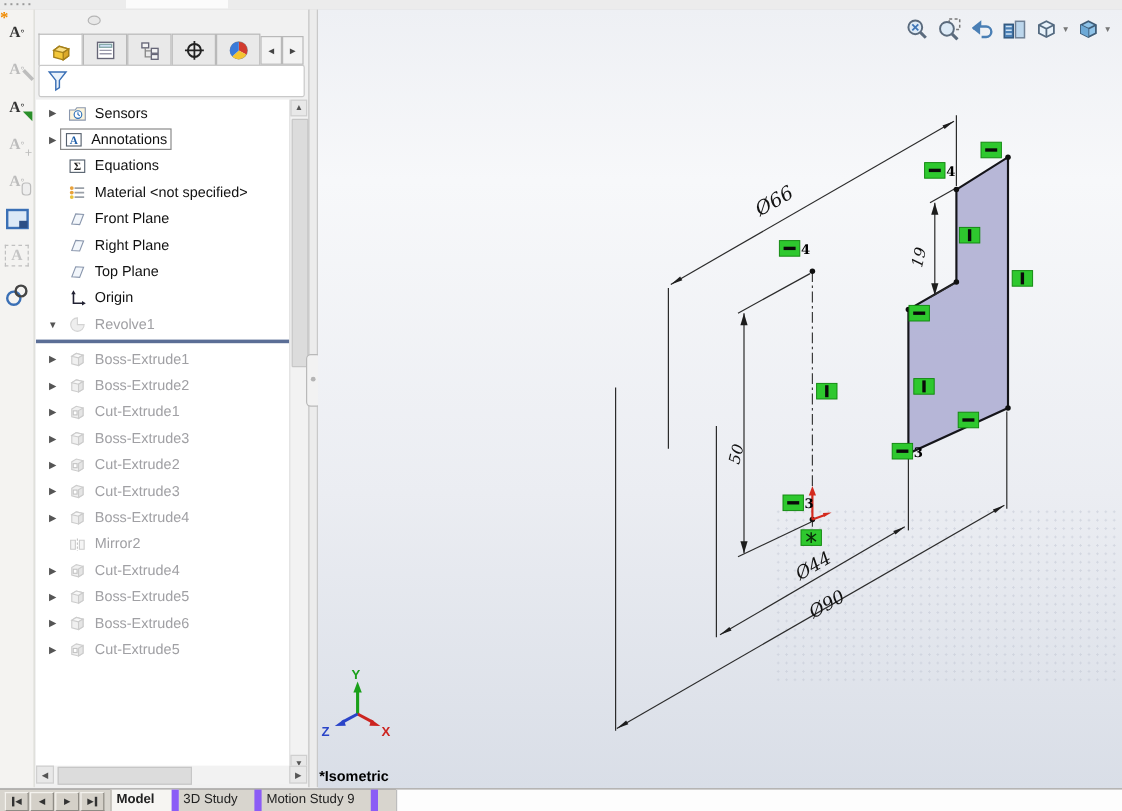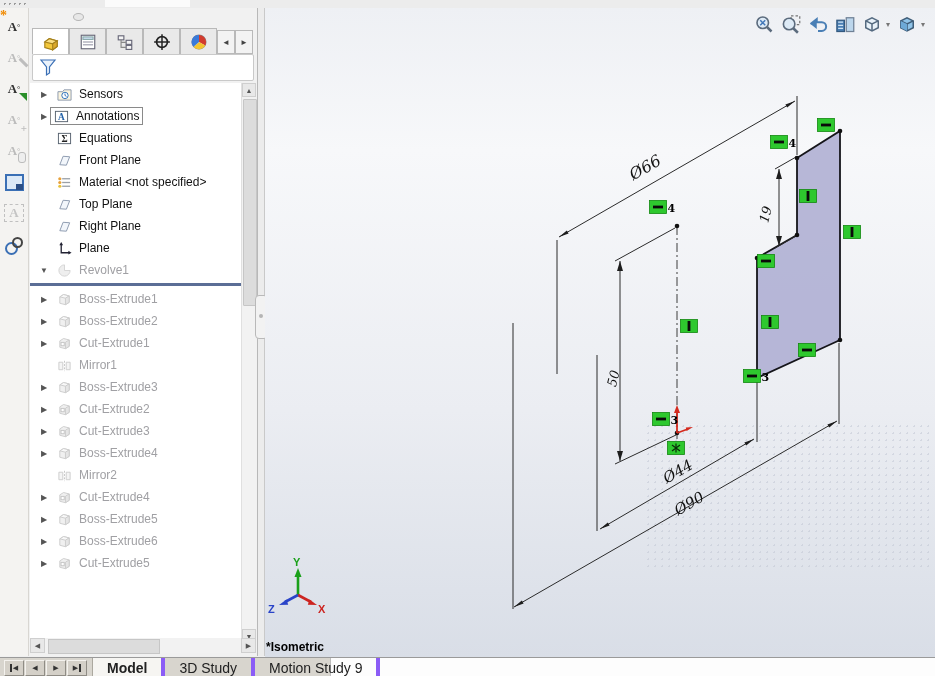--- a/index.html
+++ b/index.html
@@ -74,21 +74,21 @@
   .vp-svg{position:absolute;left:0;top:0}
   
   .statusbar{position:absolute;left:0;top:657px;width:935px;height:19px;background:#d8d5ce;border-top:1px solid #9a9a9a}
   .sb-right{position:absolute;left:330px;top:0;width:605px;height:18px;background:#fdfdfd;border-left:1px solid #bdbdbd}
   .nav-btns{position:absolute;left:4px;top:2px;display:flex;gap:1px}
   .nav-btn{width:18px;height:14px;background:#d4d0c8;border:1px solid;border-color:#f4f2ee #8f8c85 #8f8c85 #f4f2ee;
       font-size:7px;color:#333;display:flex;align-items:center;justify-content:center}
   .nav-btn .cap-l{border-left:2px solid #333;padding-left:1px}
   .nav-btn .cap-r{border-right:2px solid #333;padding-right:1px}
   .sb-tabs{position:absolute;left:92px;top:0;height:18px;display:flex}
-  .sb-tab{padding:2px 14px 0 14px;font-size:14px;color:#222;border-right:4px solid #8b5cf6;height:18px;box-sizing:border-box}
+  .sb-tab{padding:2px 14px 0 4px;font-size:11px;color:#222;border-right:6px solid #8b5cf6;height:18px;box-sizing:border-box}
   .sb-tab.active{background:#f6f5f2;font-weight:bold;border-left:1px solid #aba89f}
 </style>
 </head>
 <body>
 
 <div class="top-strip">
   <div class="drag-dots"></div>
   <div class="seg" style="left:105px;width:85px"></div>
 </div>
 
@@ -192,69 +192,69 @@
             <rect x="1.5" y="2.5" width="13" height="11" fill="#fff" stroke="#56616e"></rect>
             <text x="8" y="11.5" font-size="10" text-anchor="middle" fill="#222" font-family="Liberation Serif,serif" font-weight="bold">Σ</text>
           </svg>
         </span>
         <span class="tw-label">Equations</span>
       </div>
       <div class="tree-row">
         <span class="tw-arrow"></span>
         <span class="tw-icon">
           <svg width="15" height="15" viewBox="0 0 16 16">
-            <path d="M3 12.5L6.5 3.5L13.5 4L10 13z" fill="#f2f6fb" stroke="#8a97ad"></path>
-          </svg>
-        </span>
-        <span class="tw-label">Front Plane</span>
-      </div>
-      <div class="tree-row">
-        <span class="tw-arrow"></span>
-        <span class="tw-icon">
-          <svg width="15" height="15" viewBox="0 0 16 16">
             <g stroke="#9aa0a8" stroke-width="1.4">
               <line x1="5.5" y1="4" x2="14" y2="4"></line>
               <line x1="5.5" y1="8" x2="14" y2="8"></line>
               <line x1="5.5" y1="12" x2="14" y2="12"></line>
             </g>
             <circle cx="3" cy="4" r="1.7" fill="#e8a13a"></circle>
             <circle cx="3" cy="8" r="1.7" fill="#e8a13a"></circle>
             <circle cx="3" cy="12" r="1.7" fill="#e8c23a"></circle>
           </svg>
         </span>
         <span class="tw-label">Material &lt;not specified&gt;</span>
       </div>
       <div class="tree-row">
         <span class="tw-arrow"></span>
         <span class="tw-icon">
           <svg width="15" height="15" viewBox="0 0 16 16">
             <path d="M3 12.5L6.5 3.5L13.5 4L10 13z" fill="#f2f6fb" stroke="#8a97ad"></path>
           </svg>
         </span>
+        <span class="tw-label">Front Plane</span>
+      </div>
+      <div class="tree-row">
+        <span class="tw-arrow"></span>
+        <span class="tw-icon">
+          <svg width="15" height="15" viewBox="0 0 16 16">
+            <path d="M3 12.5L6.5 3.5L13.5 4L10 13z" fill="#f2f6fb" stroke="#8a97ad"></path>
+          </svg>
+        </span>
+        <span class="tw-label">Right Plane</span>
+      </div>
+      <div class="tree-row">
+        <span class="tw-arrow"></span>
+        <span class="tw-icon">
+          <svg width="15" height="15" viewBox="0 0 16 16">
+            <path d="M3 12.5L6.5 3.5L13.5 4L10 13z" fill="#f2f6fb" stroke="#8a97ad"></path>
+          </svg>
+        </span>
         <span class="tw-label">Top Plane</span>
-      </div>
-      <div class="tree-row">
-        <span class="tw-arrow"></span>
-        <span class="tw-icon">
-          <svg width="15" height="15" viewBox="0 0 16 16">
-            <path d="M3 12.5L6.5 3.5L13.5 4L10 13z" fill="#f2f6fb" stroke="#8a97ad"></path>
-          </svg>
-        </span>
-        <span class="tw-label">Right Plane</span>
       </div>
       <div class="tree-row">
         <span class="tw-arrow"></span>
         <span class="tw-icon">
           <svg width="15" height="15" viewBox="0 0 16 16">
             <path d="M4.5 3.5V12.5H13.5" fill="none" stroke="#223" stroke-width="1.4"></path>
             <path d="M4.5 1l-2 3.4h4z" fill="#223"></path>
             <path d="M15.5 12.5l-3.4-2v4z" fill="#223"></path>
           </svg>
         </span>
-        <span class="tw-label">Plane</span>
+        <span class="tw-label">Origin</span>
       </div>
       <div class="tree-row grayed">
         <span class="tw-arrow">▼</span>
         <span class="tw-icon">
           <svg width="15" height="15" viewBox="0 0 16 16">
             <path d="M8 2a6 6 0 1 0 6 6L8 8z" fill="#dedede" stroke="#a8a8a8"></path>
           </svg>
         </span>
         <span class="tw-label">Revolve1</span>
       </div>
@@ -284,31 +284,20 @@
       <div class="tree-row grayed">
         <span class="tw-arrow">▶</span>
         <span class="tw-icon">
           <svg width="15" height="15" viewBox="0 0 16 16">
             <path d="M3 5.2l4-2.5 6 1.5v6.8l-4 2.5-6-1.5z" fill="#e3e3e3" stroke="#9a9a9a"></path>
             <path d="M9 6.6l4-2.4v6.8l-4 2.5z" fill="#cdcdcd" stroke="#9a9a9a"></path>
             <rect x="4.3" y="6.8" width="3.4" height="3.6" fill="#fff" stroke="#8a8a8a"></rect>
           </svg>
         </span>
         <span class="tw-label">Cut-Extrude1</span>
-      </div>
-      <div class="tree-row grayed">
-        <span class="tw-arrow"></span>
-        <span class="tw-icon">
-          <svg width="15" height="15" viewBox="0 0 16 16">
-            <path d="M2 4.5h4.2v8H2z" fill="#ececec" stroke="#9a9a9a"></path>
-            <path d="M14 4.5H9.8v8H14z" fill="#ececec" stroke="#9a9a9a"></path>
-            <line x1="8" y1="3" x2="8" y2="14" stroke="#888" stroke-dasharray="2 1.5"></line>
-          </svg>
-        </span>
-        <span class="tw-label">Mirror1</span>
       </div>
       <div class="tree-row grayed">
         <span class="tw-arrow">▶</span>
         <span class="tw-icon">
           <svg width="15" height="15" viewBox="0 0 16 16">
             <path d="M3 5.2l4-2.5 6 1.5v6.8l-4 2.5-6-1.5z" fill="#e3e3e3" stroke="#9a9a9a"></path>
             <path d="M3 5.2l4-2.5 6 1.5-4 2.4z" fill="#f3f3f3" stroke="#9a9a9a"></path>
             <path d="M9 6.6l4-2.4v6.8l-4 2.5z" fill="#cdcdcd" stroke="#9a9a9a"></path>
           </svg>
         </span>

